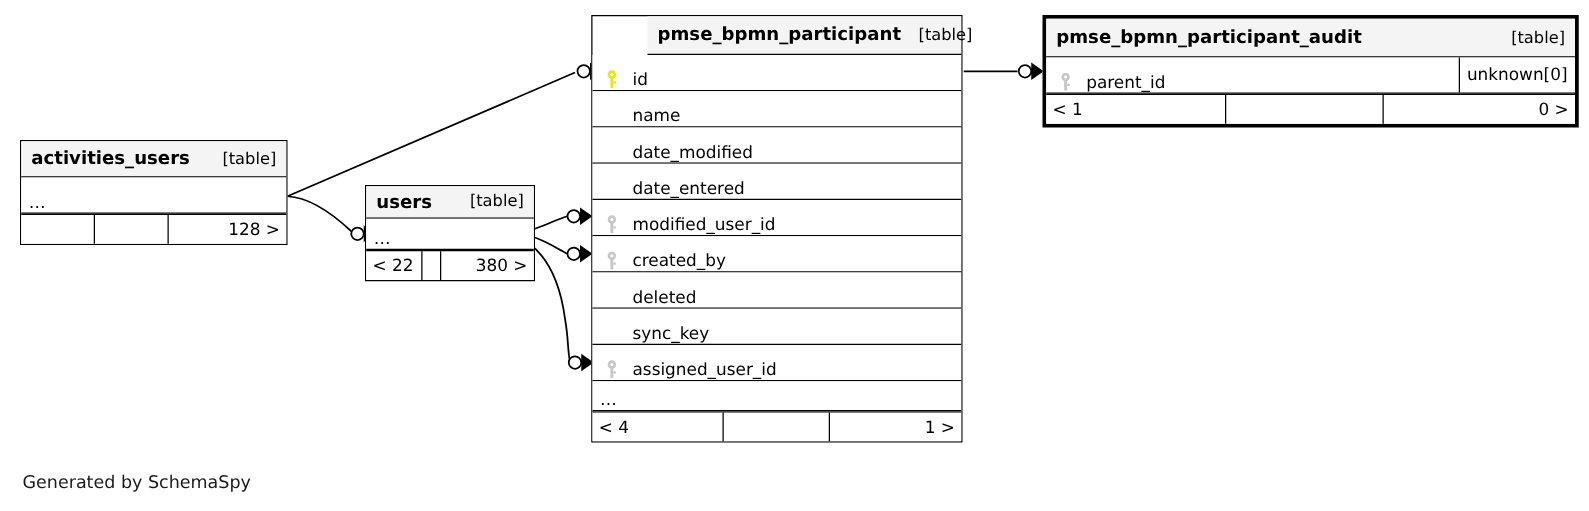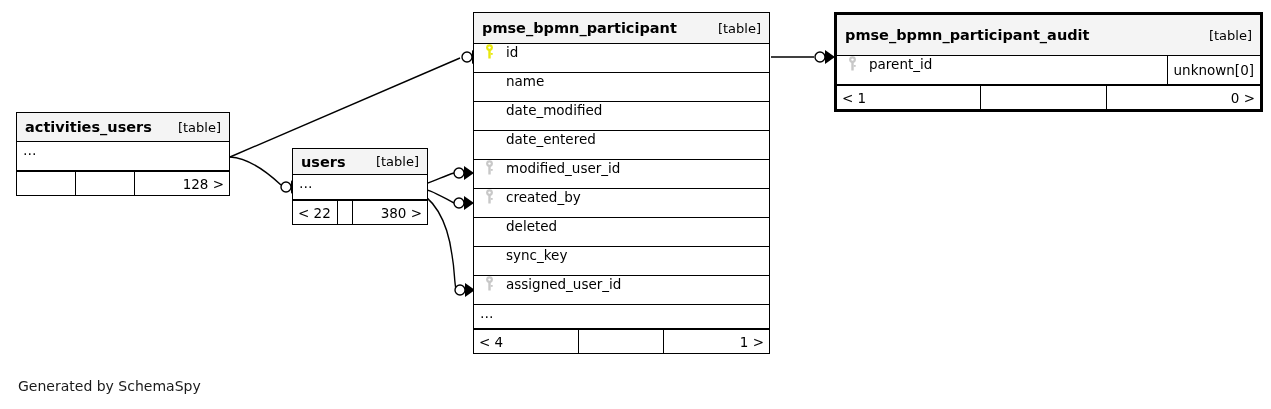--- a/index.html
+++ b/index.html
@@ -40,21 +40,21 @@
     color:#000000;
     padding-left:14px;
     white-space:nowrap;
   }
 
   .tbl-row{
     position:relative;
     height:29px;
     box-sizing:border-box;
     border-bottom:1px solid #000000;
-    display:flex;align-items:flex-start;
+    display:flex;align-items:flex-end;
     background:#ffffff;
   }
   .tbl-row:last-child{border-bottom:none;}
   .row-key{
     width:30px;flex:0 0 30px;
     display:flex;align-items:center;justify-content:center;
   }
   .row-label{
     font-size:13.5px;
     white-space:nowrap;
@@ -168,21 +168,21 @@
       <span class="row-ellipsis">…</span>
     </div>
     <div class="tbl-footer">
       <div class="foot-cell foot-left" style="width:44px;">&lt; 22</div>
       <div class="foot-cell foot-mid" style="width:16px;"></div>
       <div class="foot-cell foot-right" style="flex:1;">380 &gt;</div>
     </div>
   </div>
 
   <div class="table-box" style="left:473px;top:12px;width:297px;">
-    <div class="tbl-header" style="height:31px;">
+    <div class="tbl-header" style="height:31px;margin-left:44px;">
       <span class="tbl-name">pmse_bpmn_participant</span>
       <span class="tbl-tag">[table]</span>
     </div>
 
     <div class="tbl-row">
       <span class="row-key">
         <svg class="key-icon" width="9" height="16" viewBox="0 0 9 16">
           <circle cx="4.5" cy="3.6" r="3.4" fill="#e8e80e"></circle>
           <circle cx="4.5" cy="3.6" r="1.2" fill="#ffffff"></circle>
           <rect x="3.3" y="5.5" width="2.4" height="9" fill="#e8e80e"></rect>
@@ -258,21 +258,21 @@
     </div>
 
     <div class="tbl-footer">
       <div class="foot-cell foot-left" style="width:104px;">&lt; 4</div>
       <div class="foot-cell foot-mid" style="width:86px;"></div>
       <div class="foot-cell foot-right" style="flex:1;">1 &gt;</div>
     </div>
   </div>
 
   <div class="table-box thick" style="left:834px;top:12px;width:429px;">
-    <div class="tbl-header" style="height:41px;">
+    <div class="tbl-header" style="height:31px;">
       <span class="tbl-name">pmse_bpmn_participant_audit</span>
       <span class="tbl-tag">[table]</span>
     </div>
     <div class="tbl-row">
       <span class="row-key">
         <svg class="key-icon" width="9" height="16" viewBox="0 0 9 16">
           <circle cx="4.5" cy="3.6" r="3.4" fill="#c8c8c8"></circle>
           <circle cx="4.5" cy="3.6" r="1.2" fill="#ffffff"></circle>
           <rect x="3.3" y="5.5" width="2.4" height="9" fill="#c8c8c8"></rect>
           <rect x="5.7" y="9" width="2" height="1.8" fill="#c8c8c8"></rect>

